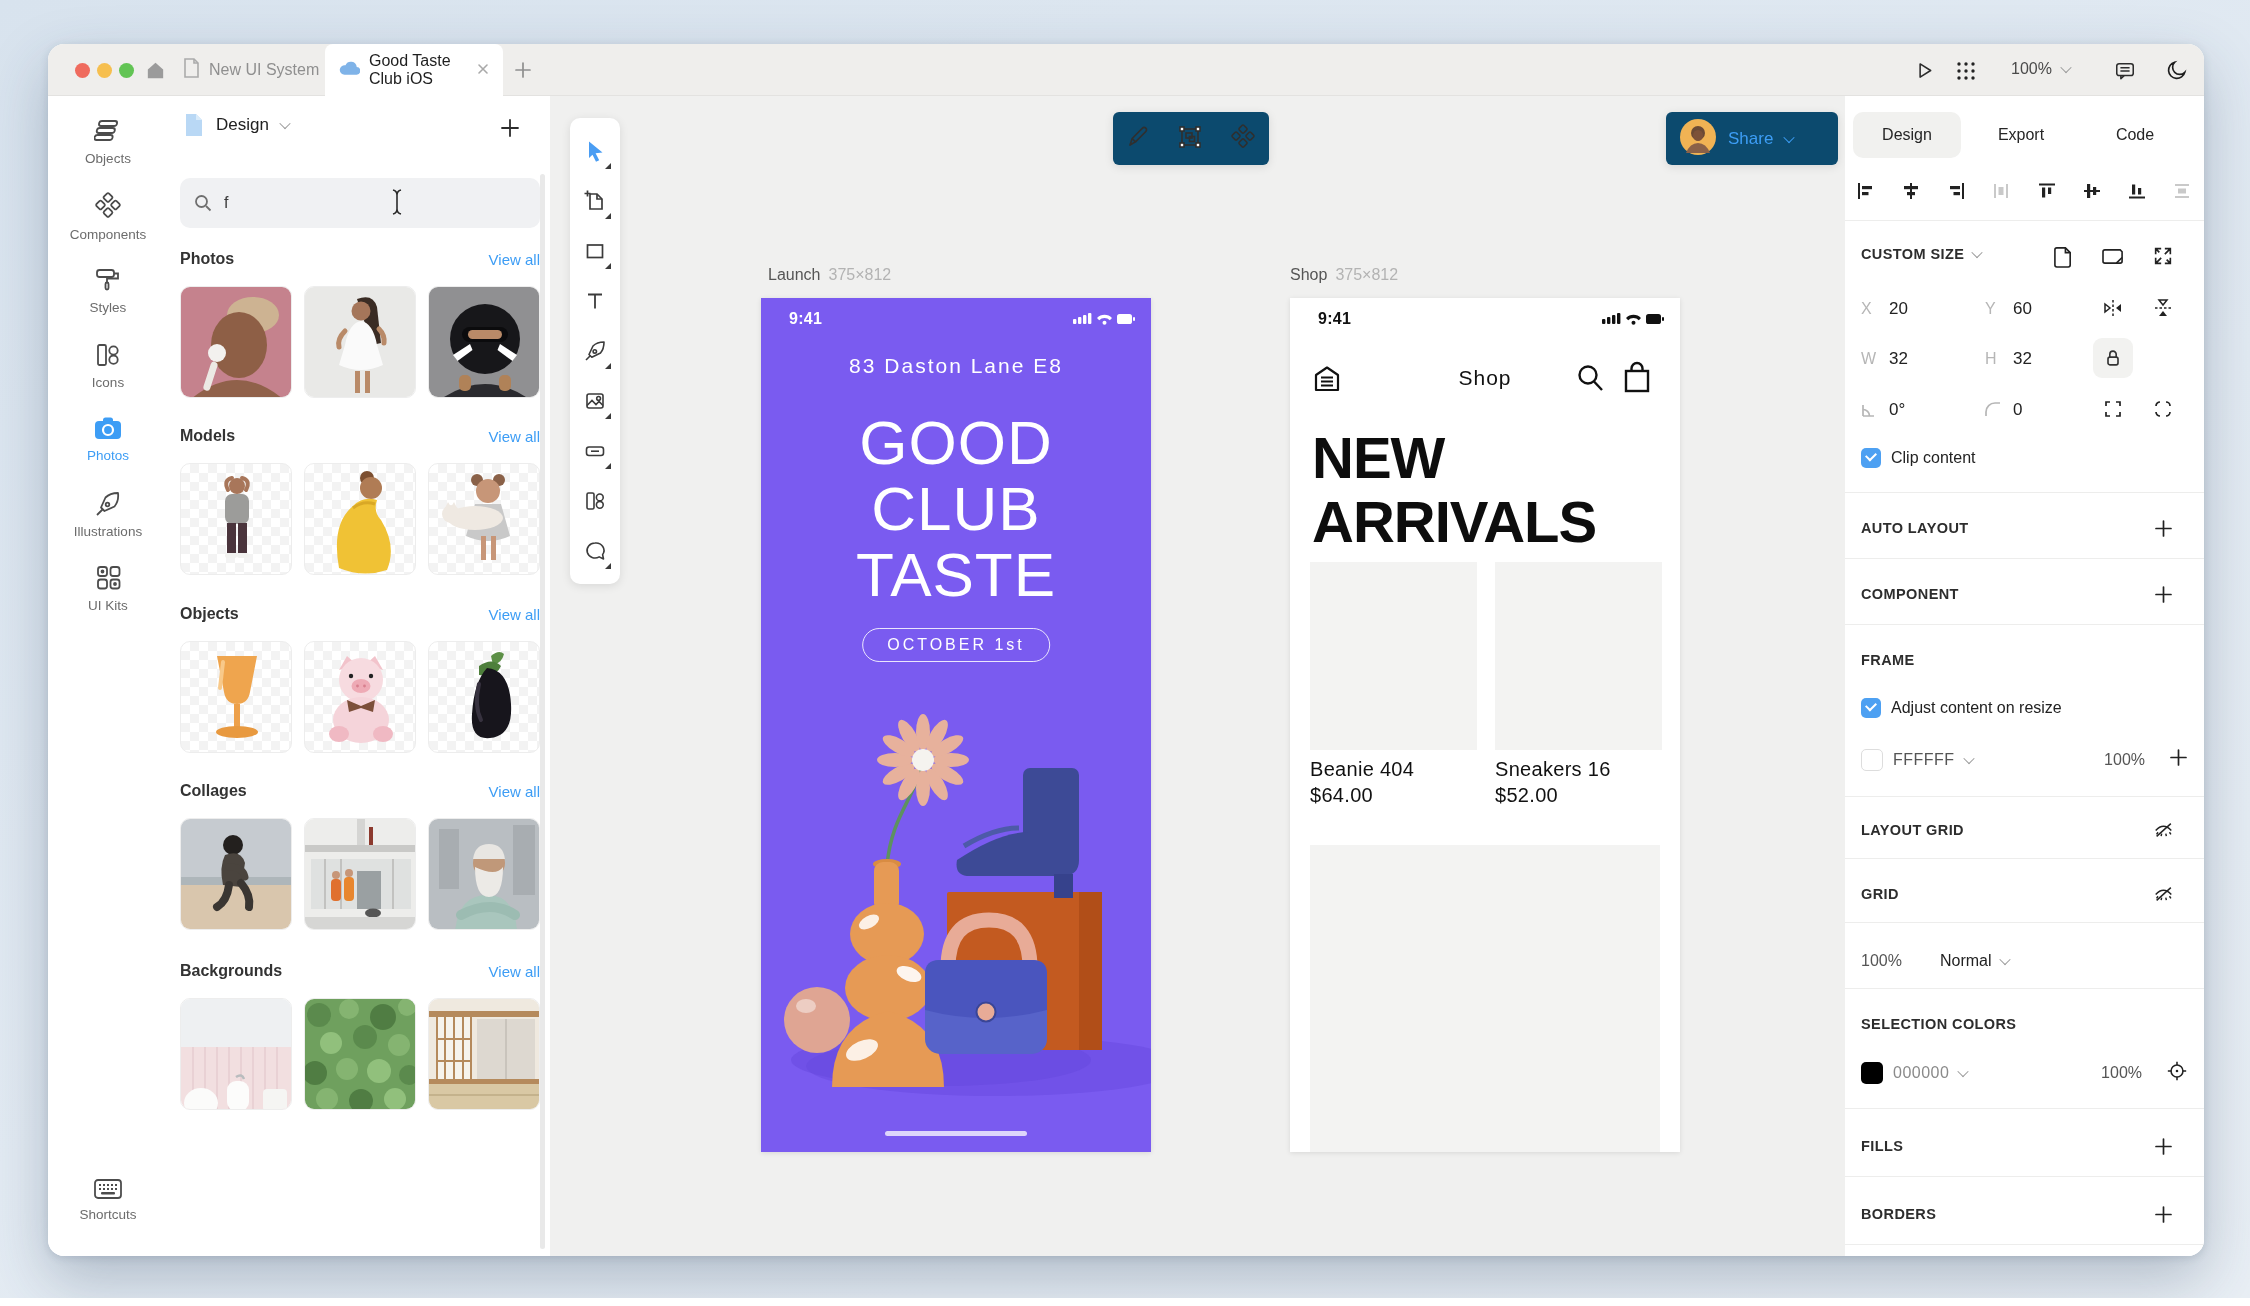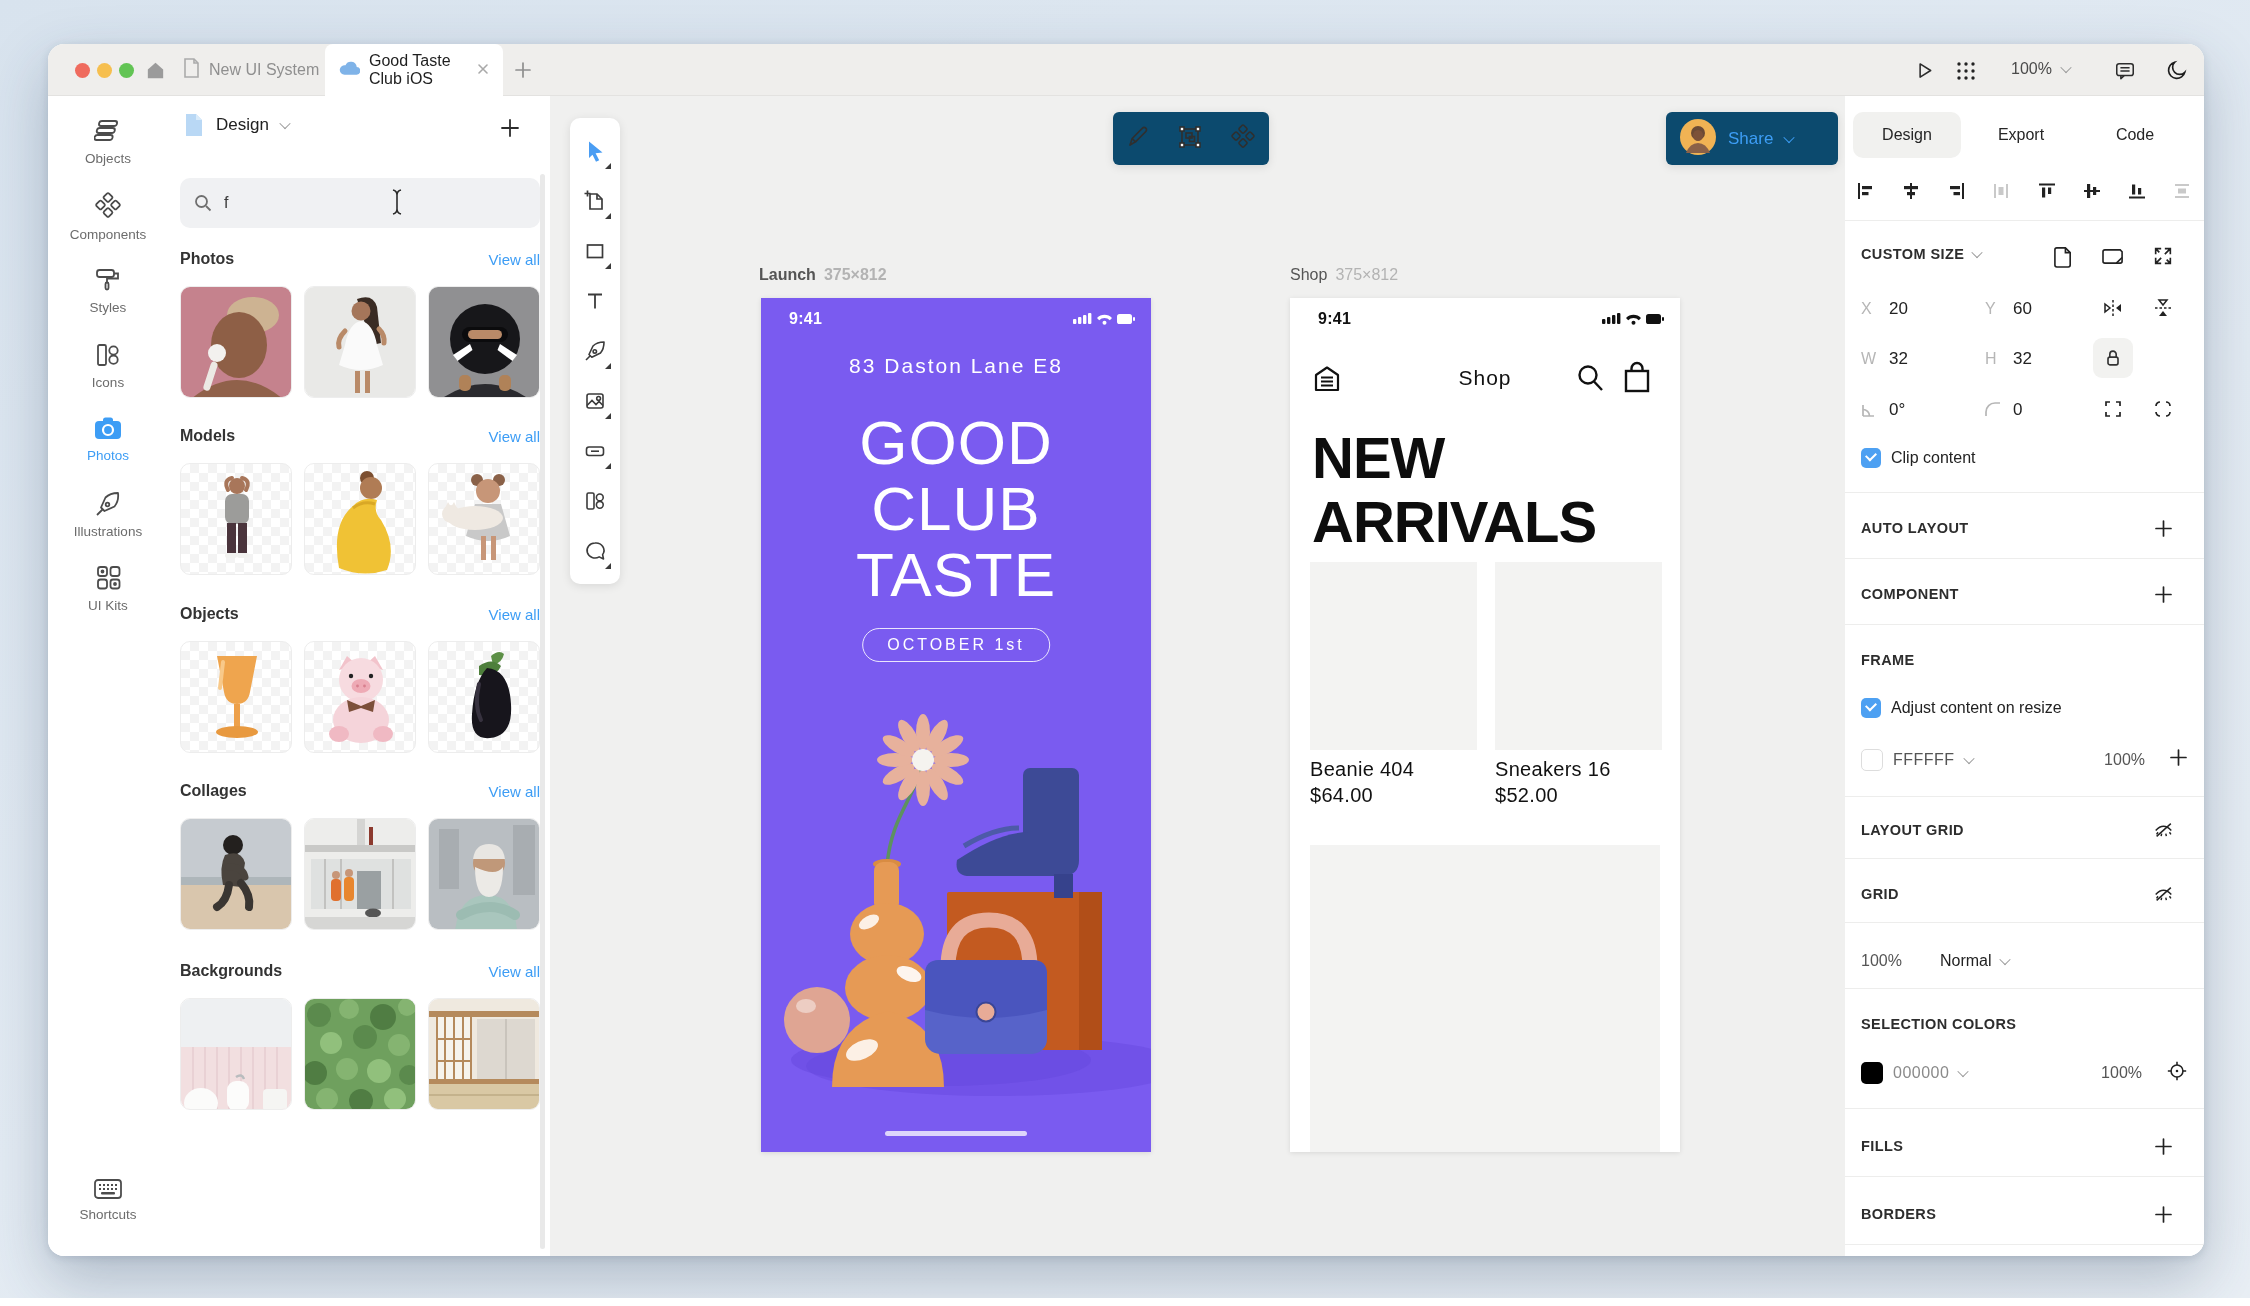--- a/index.html
+++ b/index.html
@@ -602,21 +602,21 @@
               <circle cx="18" cy="18" r="18" fill="#f0b354"></circle>
           <circle cx="18" cy="14" r="7" fill="#6b4a35"></circle>
               <path d="M6 34 q4-10 12-10 q8 0 12 10z" fill="#8a6148"></path>
           <ellipse cx="18" cy="16.5" rx="5" ry="5.5" fill="#7c5138"></ellipse>
         </svg>
       </span>
       <span style="font-size:17px;font-weight:500;color:#3d9df5;">Share</span>
       <span class="chev blue"></span>
     </div>
 
-    <div class="framelabel" style="left:209px;top:170px;font-weight:bold;">
+    <div class="framelabel" style="left:218px;top:170px;">
       <span>Launch</span><span class="dim">375×812</span>
     </div>
     <div class="frame launch" style="left:211px;top:202px;">
       <div class="statusbar" style="color:#fff;">
         <span class="time">9:41</span>
         <span class="sticons">
           <svg width="62" height="14" viewBox="0 0 62 14" fill="currentColor">
             <rect x="0" y="7" width="3.4" height="5" rx="1"></rect>
                 <rect x="5" y="5" width="3.4" height="7" rx="1"></rect>
                 <rect x="10" y="3" width="3.4" height="9" rx="1"></rect>

